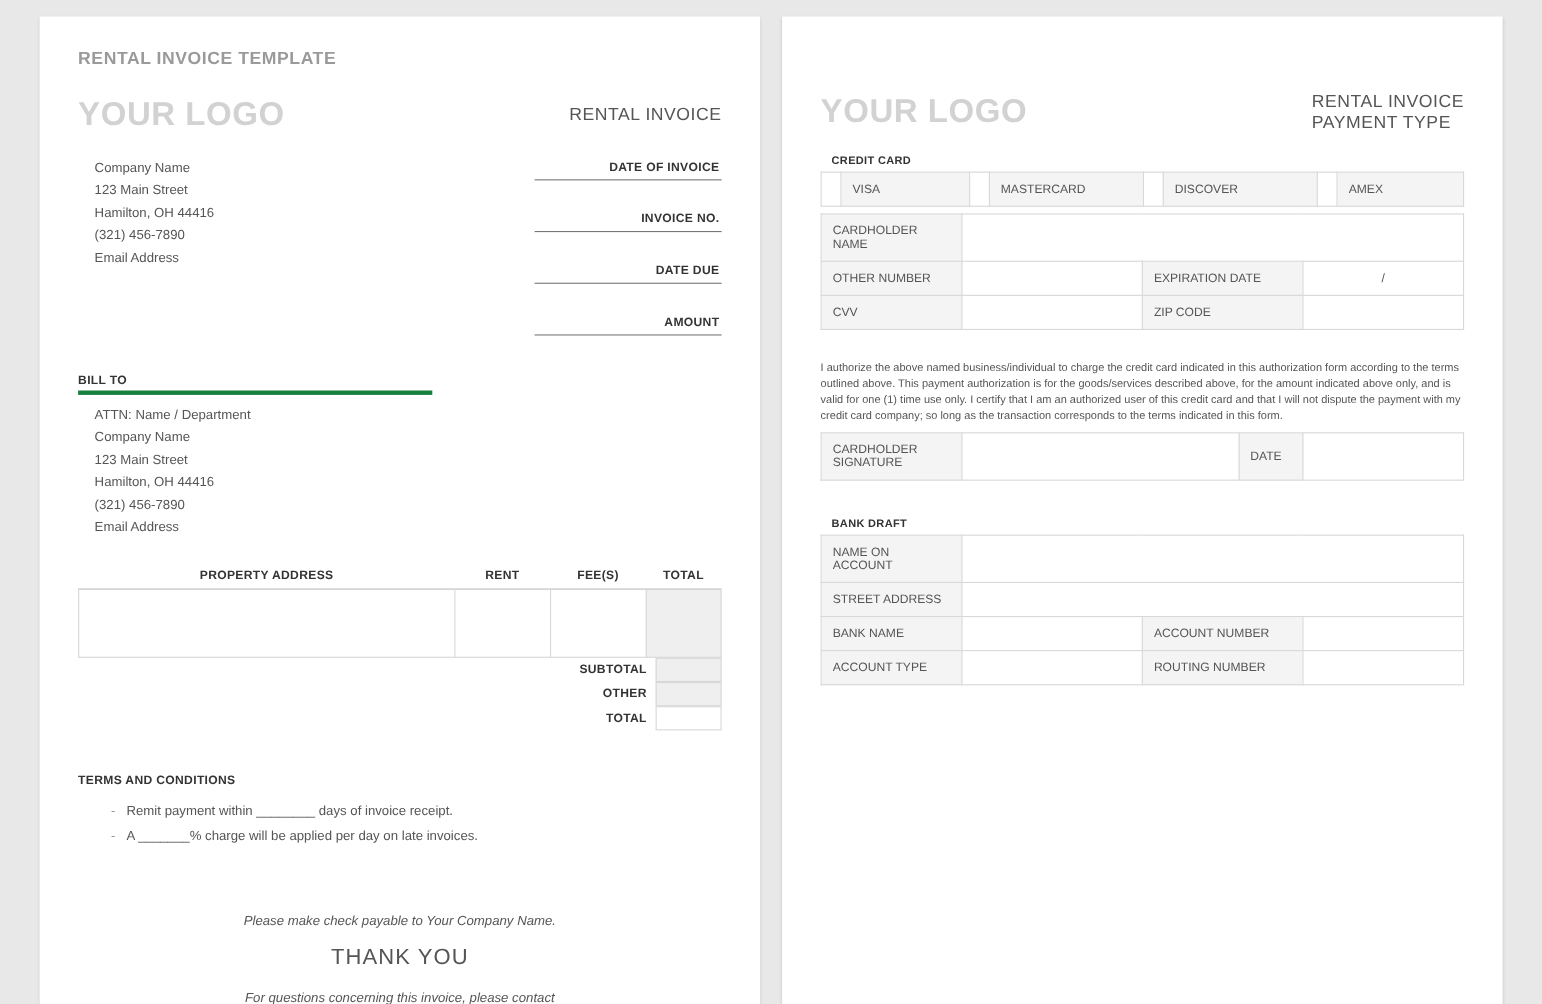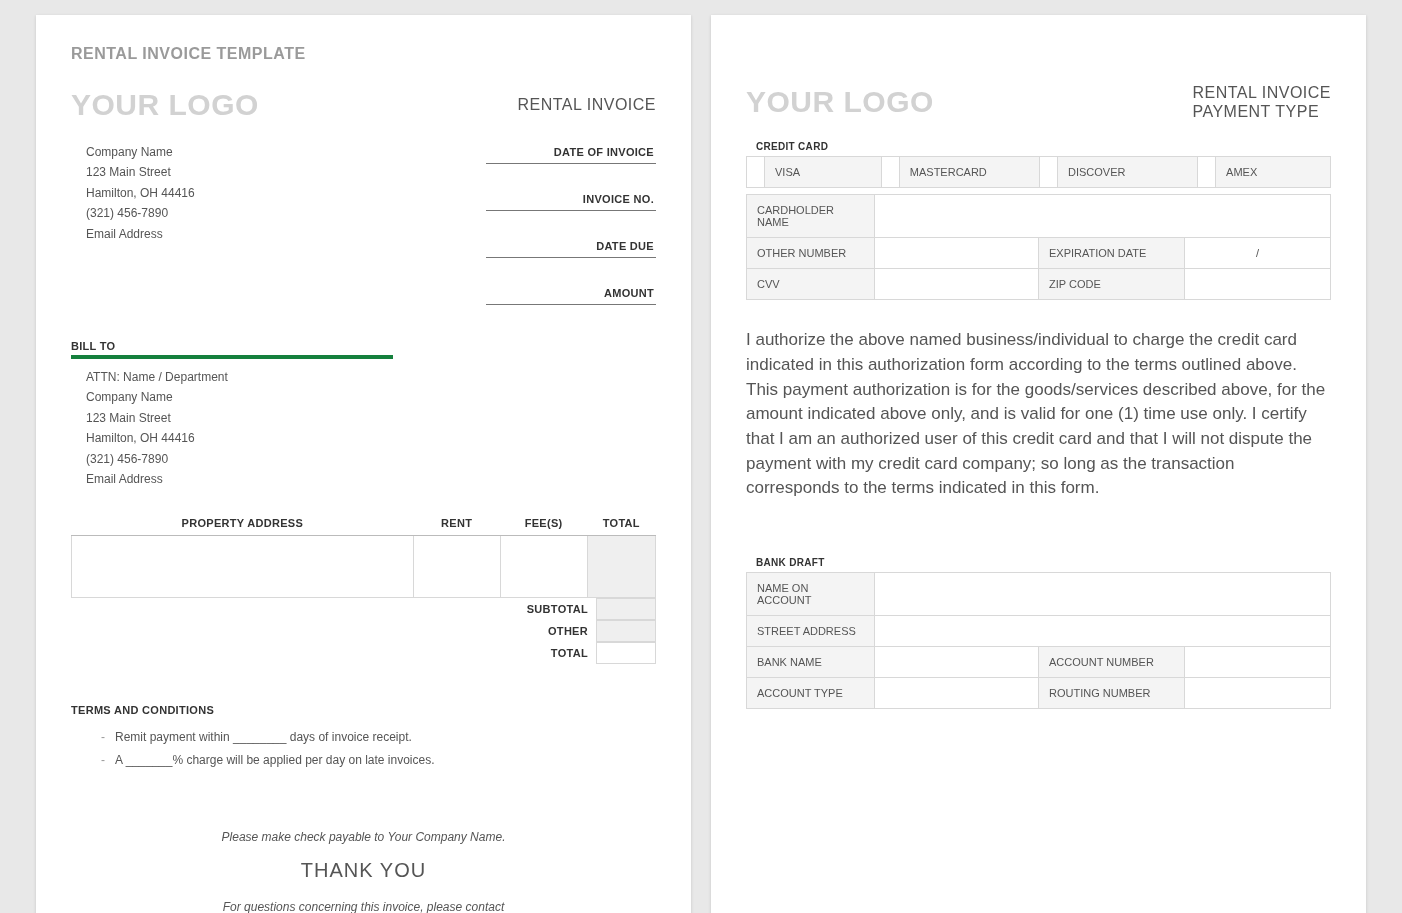--- a/index.html
+++ b/index.html
@@ -186,24 +186,24 @@
   }
   .grid-table td.lbl {
     background: #f4f4f4;
   }
   .grid-table td.small-box {
     width: 18px;
     background: #fff;
     padding: 0;
   }
   .auth-text {
-    font-size: 17px;
+    font-size: 10px;
     color: #555;
     line-height: 1.45;
-    margin: 28px 0 22px;
+    margin: 28px 0 7px;
   }
   .gap { height: 6px; }
 </style>
 </head>
 <body>
 
 <div class="page">
   <div class="template-title">RENTAL INVOICE TEMPLATE</div>
 
   <div class="header-row">
@@ -331,20 +331,30 @@
       <td class="lbl">CVV</td>
       <td></td>
       <td class="lbl">ZIP CODE</td>
       <td></td>
     </tr>
   </tbody>
     </table>
 
   <div class="auth-text">I authorize the above named business/individual to charge the credit card indicated in this authorization form according to the terms outlined above. This payment authorization is for the goods/services described above, for the amount indicated above only, and is valid for one (1) time use only. I certify that I am an authorized user of this credit card and that I will not dispute the payment with my credit card company; so long as the transaction corresponds to the terms indicated in this form.</div>
 
+  <table class="grid-table">
+    <tbody>
+        <tr>
+      <td class="lbl" style="width:22%">CARDHOLDER SIGNATURE</td>
+      <td></td>
+      <td class="lbl" style="width:10%">DATE</td>
+      <td style="width:25%"></td>
+    </tr>
+  </tbody>
+    </table>
 
   <div style="height:22px"></div>
   <div class="section-hdr">BANK DRAFT</div>
   <table class="grid-table">
     <tbody>
         <tr>
       <td class="lbl" style="width:22%">NAME ON ACCOUNT</td>
       <td colspan="3"></td>
     </tr>
     <tr>

